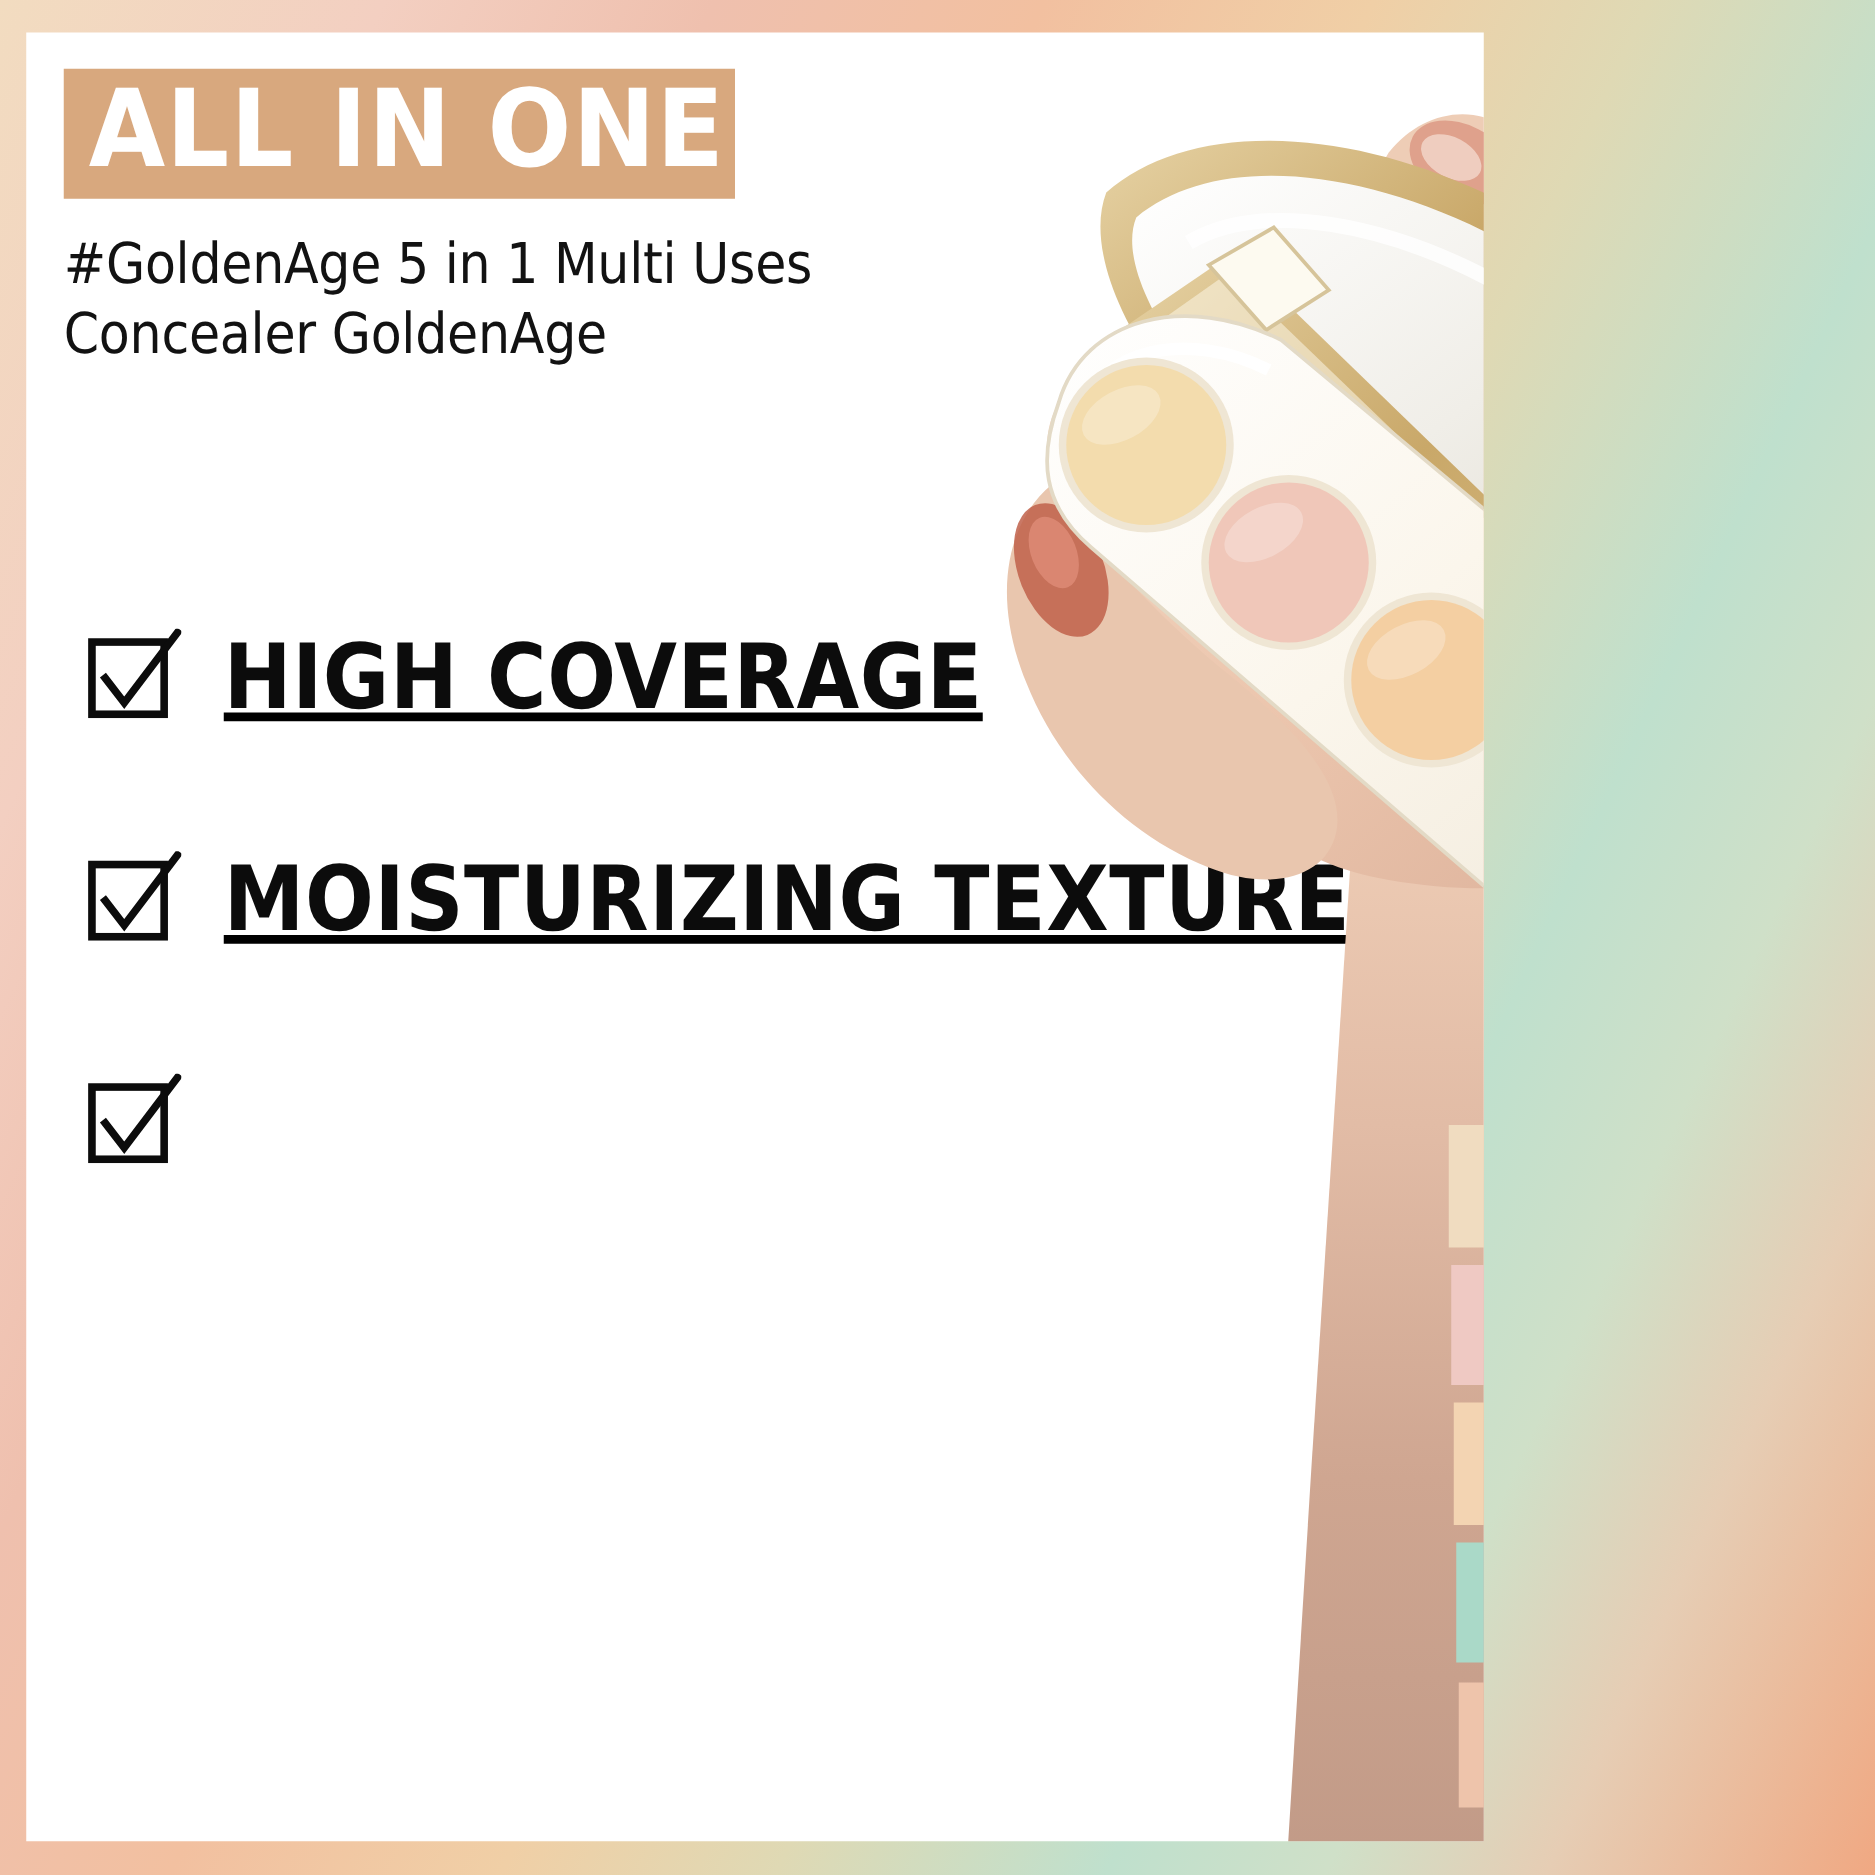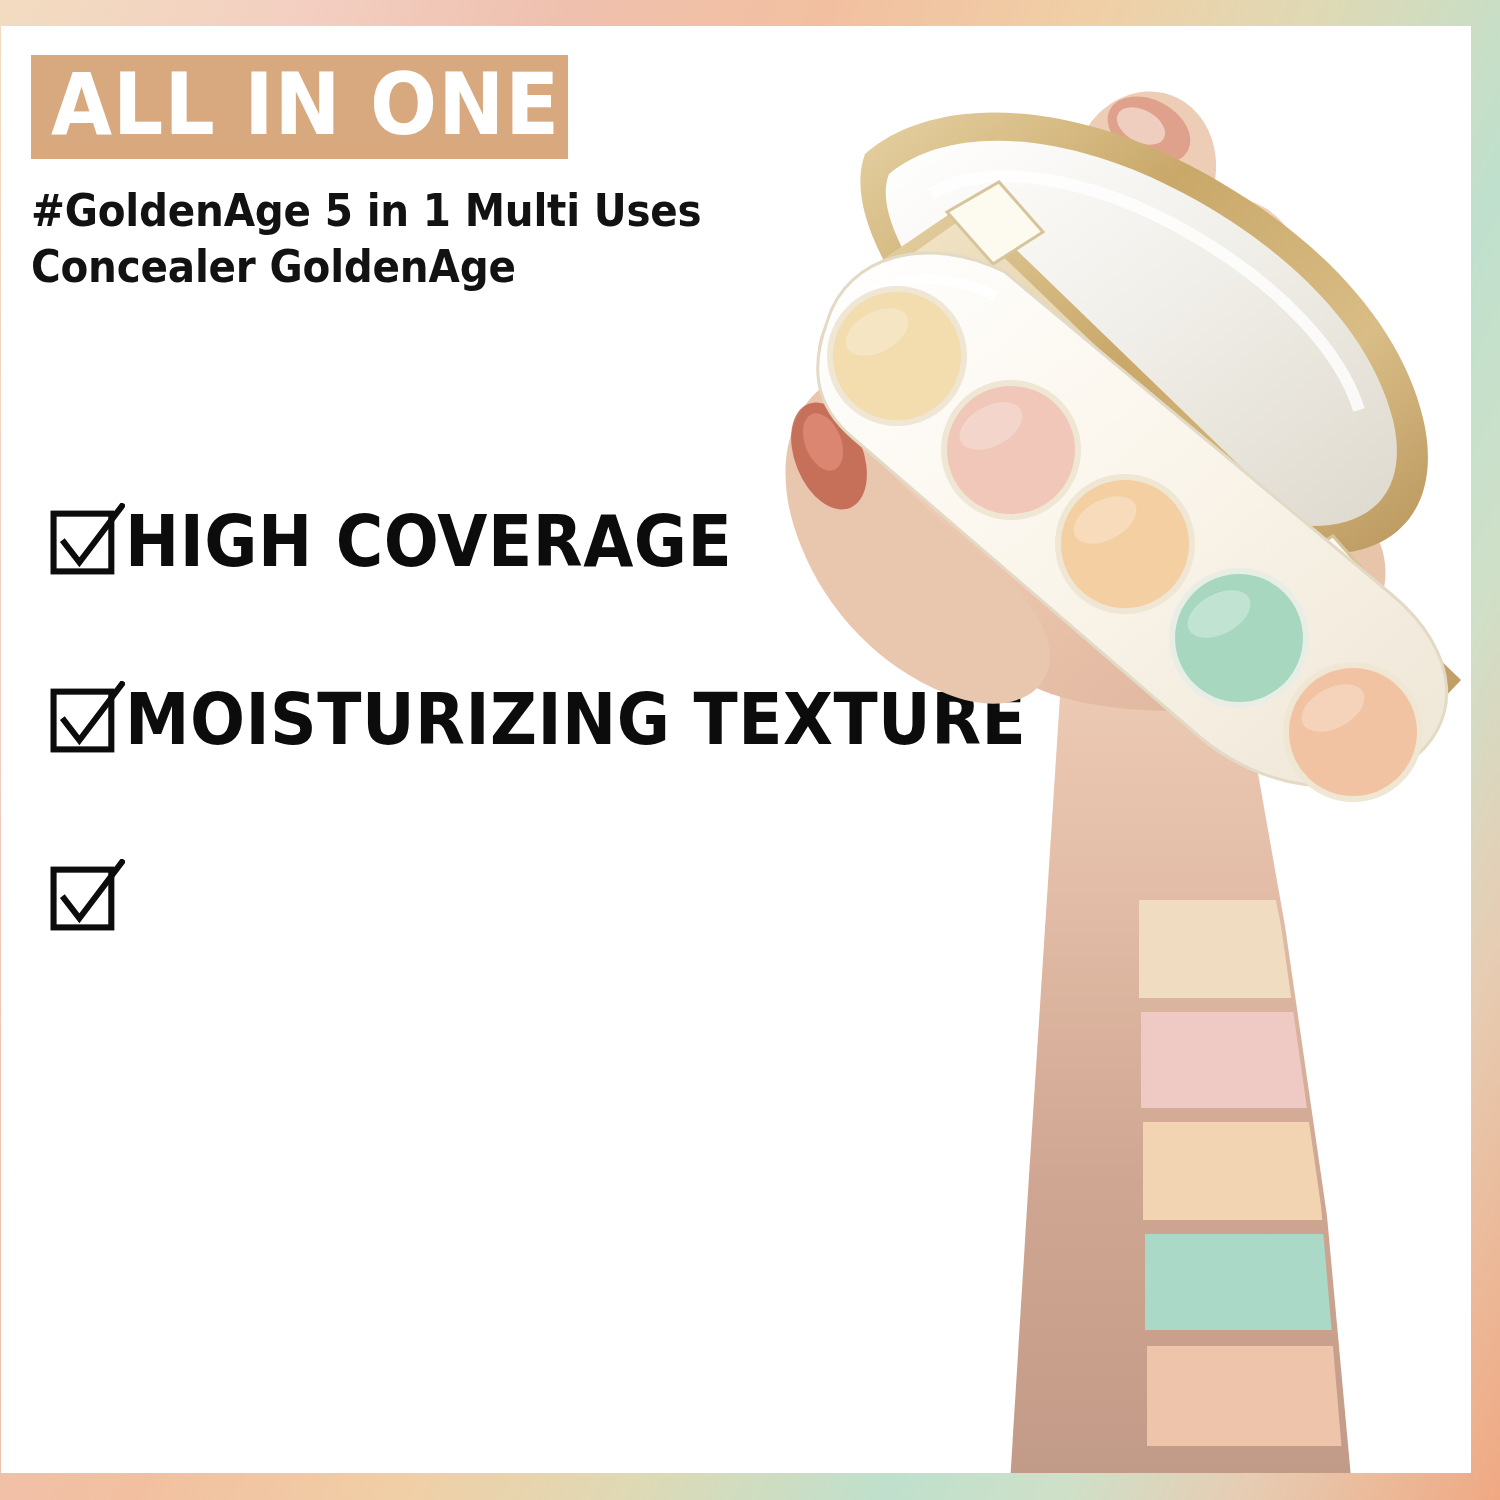--- a/index.html
+++ b/index.html
@@ -23,22 +23,22 @@
         #f2c0a0 38%,
         #f0cfa6 50%,
         #dfd9b4 60%,
         #bfe0cd 72%,
         #cfe0c8 80%,
         #e6cdb4 88%,
         #f0a882 100%);
   }
   #canvas {
     position:absolute;
-    left:1px; top:26px;
-    width:1470px; height:1447px;
+    left:21px; top:26px;
+    width:1166px; height:1447px;
     background:#ffffff;
     overflow:hidden;
   }
 
   
   .copy { position:absolute; left:30px; top:29px; width:790px; }
 
   .headline-box {
     display:inline-block;
     background:#d8a87e;
@@ -54,32 +54,34 @@
     white-space:nowrap;
     transform:scaleX(1.02);
     transform-origin:left center;
   }
 
   .subhead {
     margin-top:24px;
     font-family:"Liberation Sans Narrow","DejaVu Sans Condensed","Liberation Sans", sans-serif;
     font-size:45px;
     line-height:1.26;
-    font-weight:bold;
+    font-weight:normal;
     color:#121212;
     width:740px;
     letter-spacing:-0.2px;
   }
 
   
   .feature-list { position:absolute; left:48px; top:426px; width:960px; }
   .feature-item {
     display:flex;
     align-items:center;
     height:178px;
+    gap:34px;
+    text-decoration:underline;
   }
   .checkbox-icon { flex:0 0 auto; width:76px; height:76px; display:block; }
   .feature-label {
     font-family:"Liberation Sans Narrow","DejaVu Sans Condensed","Liberation Sans", sans-serif;
     font-weight:bold;
     font-size:72px;
     line-height:1;
     letter-spacing:0.5px;
     color:#0c0c0c;
     white-space:nowrap;

